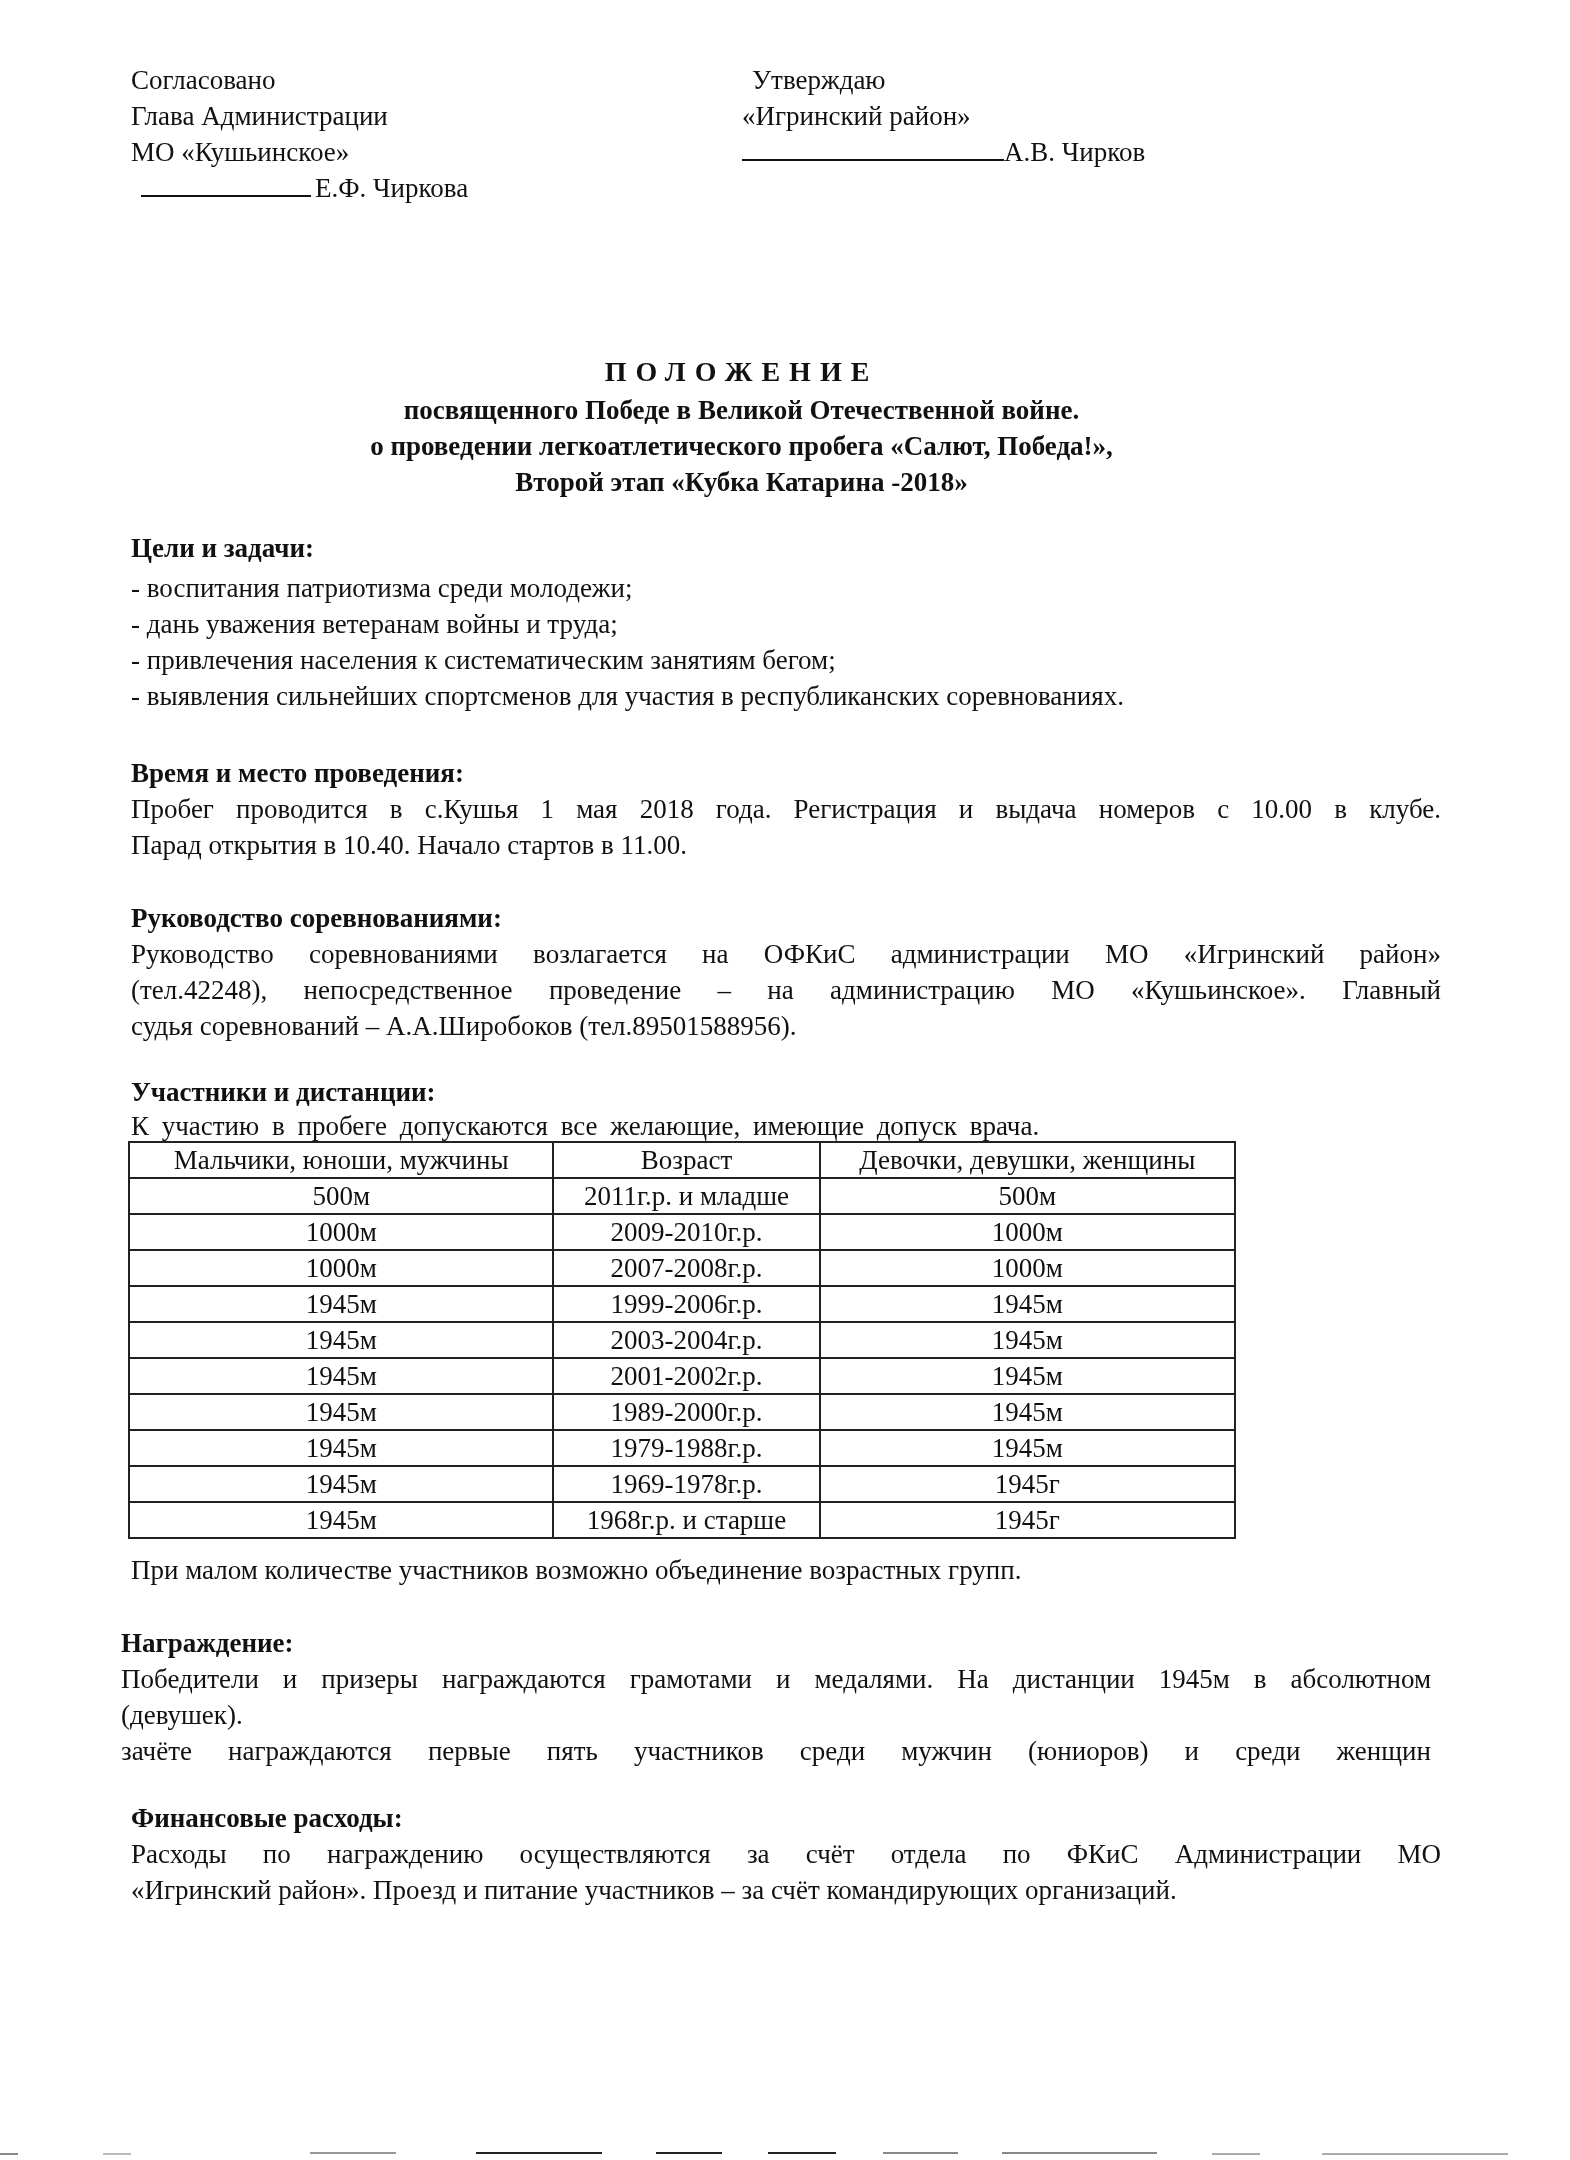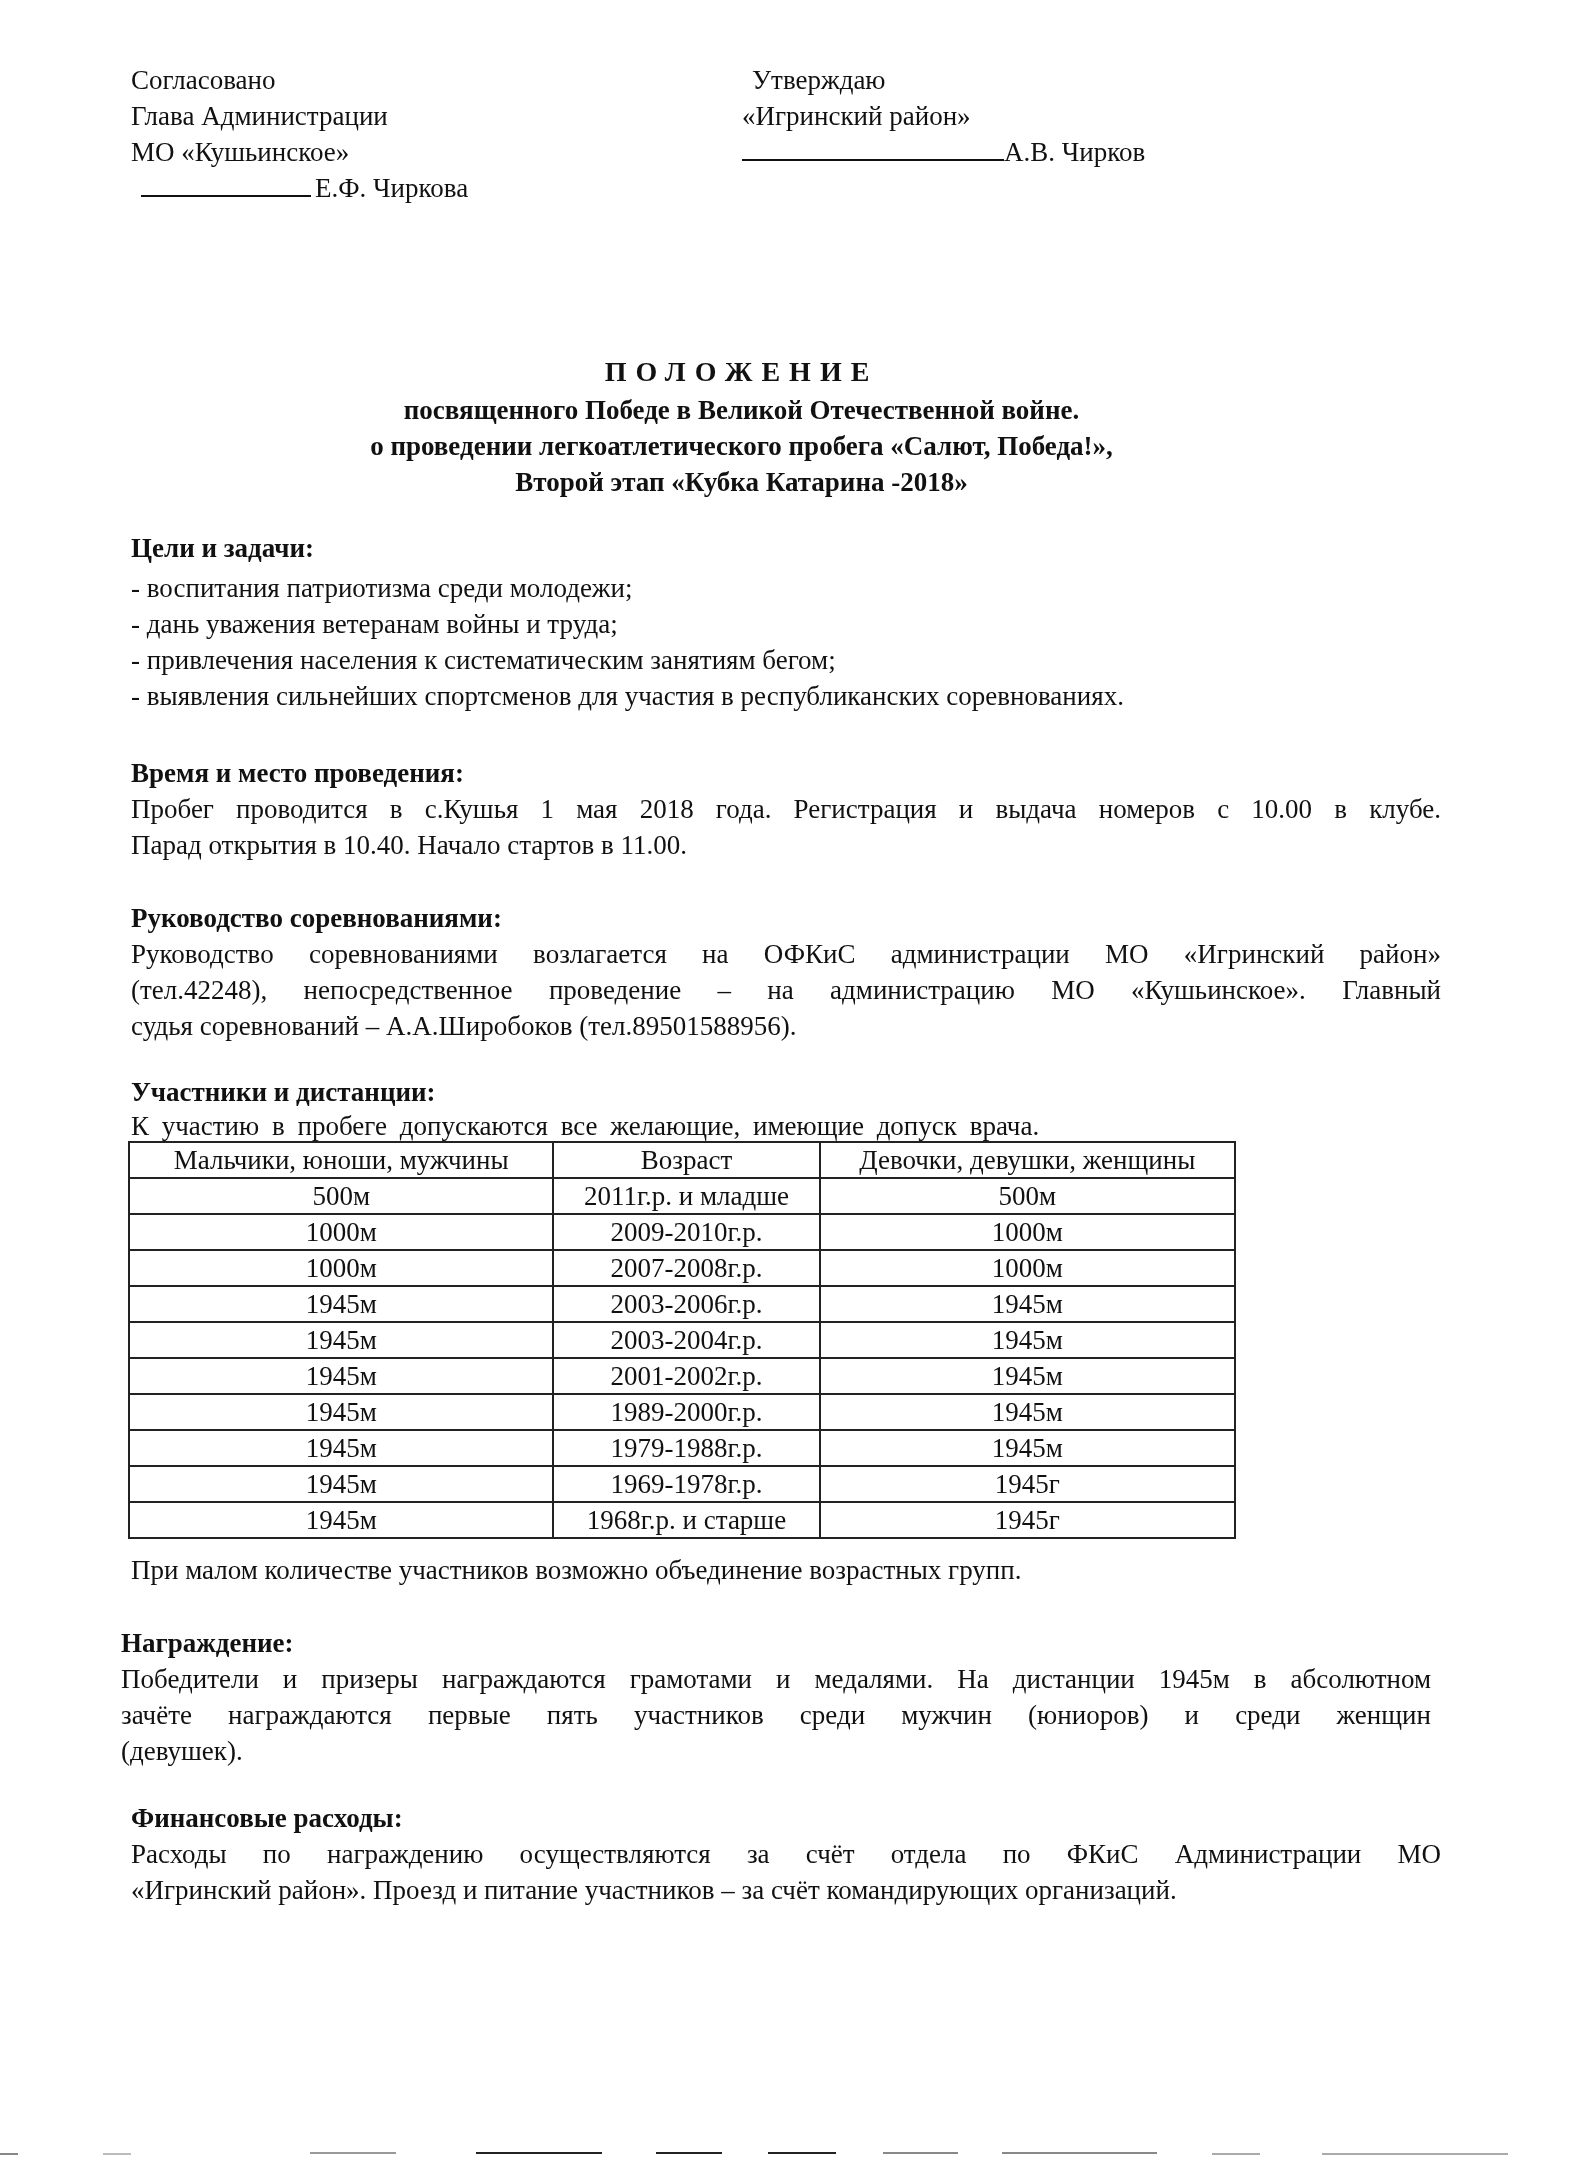--- a/index.html
+++ b/index.html
@@ -105,21 +105,21 @@
       <td>2009-2010г.р.</td>
       <td>1000м</td>
     </tr>
     <tr>
       <td>1000м</td>
       <td>2007-2008г.р.</td>
       <td>1000м</td>
     </tr>
     <tr>
       <td>1945м</td>
-      <td>2003-2006г.р.</td>
+      <td>1999-2006г.р.</td>
       <td>1945м</td>
     </tr>
     <tr>
       <td>1945м</td>
       <td>2003-2004г.р.</td>
       <td>1945м</td>
     </tr>
     <tr>
       <td>1945м</td>
       <td>2001-2002г.р.</td>
@@ -146,22 +146,22 @@
       <td>1945г</td>
     </tr>
   </tbody>
 </table>
 
 <div class="abs li" style="left:131px; top:1552px;">При малом количестве участников возможно объединение возрастных групп.</div>
 
 <div class="abs" style="left:121px; top:1625px; width:1310px;">
   <div class="sec-h">Награждение:</div>
   <div class="p" style="text-align-last: justify;">Победители и призеры награждаются грамотами и медалями. На дистанции 1945м в абсолютном</div>
+  <div class="p">(девушек).</div>
   <div class="p" style="text-align-last: justify;">зачёте награждаются первые пять участников среди мужчин (юниоров) и среди женщин</div>
-  <div class="p">(девушек).</div>
 </div>
 
 <div class="abs" style="left:131px; top:1800px; width:1310px;">
   <div class="sec-h">Финансовые расходы:</div>
   <div class="p" style="text-align-last: justify;">Расходы по награждению осуществляются за счёт отдела по ФКиС Администрации МО</div>
   <div class="p">«Игринский район». Проезд и питание участников – за счёт командирующих организаций.</div>
 </div>
 
 <div>
   <div class="scan-mark" style="left:0; top:2153px; width:18px;"></div>

